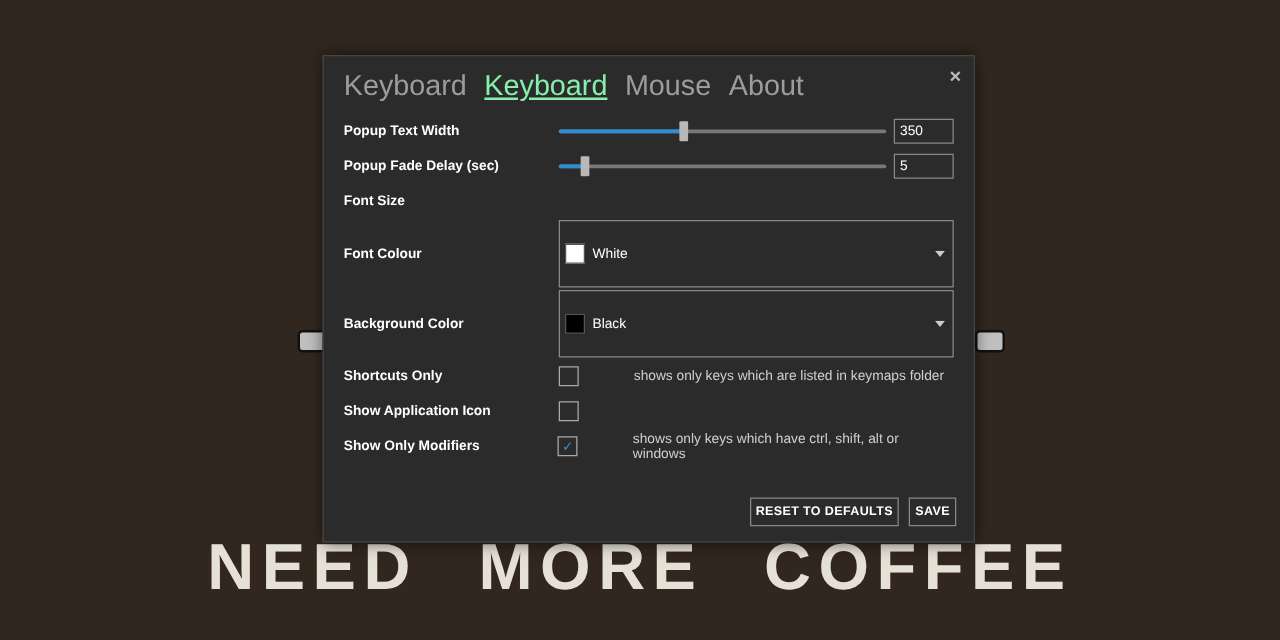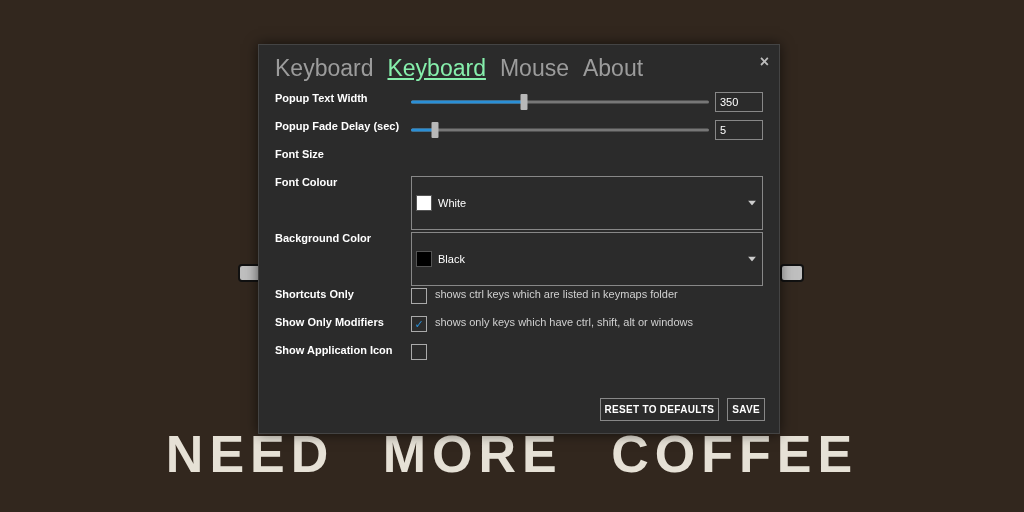--- a/index.html
+++ b/index.html
@@ -63,23 +63,24 @@
     font-weight: bold;
     cursor: default;
   }
   .form {
     padding: 2px 16px 8px 16px;
     font-size: 11px;
     color: #e6e6e6;
   }
   .row {
     display: flex;
-    align-items: flex-start;
+    align-items: center;
     min-height: 26px;
     margin-top: 2px;
+    gap: 36px;
   }
   .label {
     width: 136px;
     font-weight: 600;
     color: #fff;
     font-size: 11px;
   }
   .slider-wrap {
     flex: 1;
     display: flex;
@@ -254,33 +255,33 @@
             <svg width="8" height="5">
               <polygon points="0,0 8,0 4,5" fill="#ccc"></polygon>
             </svg>
           </span>
       </div>
     </div>
 
     <div class="row">
       <div class="label">Shortcuts Only</div>
       <span class="checkbox"></span>
-      <span class="hint">shows ctrl keys which are listed in keymaps folder</span>
+      <span class="hint">shows only keys which are listed in keymaps folder</span>
+    </div>
+
+    <div class="row">
+      <div class="label">Show Application Icon</div>
+      <span class="checkbox"></span>
+      <span class="hint"></span>
     </div>
 
     <div class="row">
       <div class="label">Show Only Modifiers</div>
       <span class="checkbox">✓</span>
       <span class="hint">shows only keys which have ctrl, shift, alt or windows</span>
-    </div>
-
-    <div class="row">
-      <div class="label">Show Application Icon</div>
-      <span class="checkbox"></span>
-      <span class="hint"></span>
     </div>
 
   </div>
 
   <div class="footer">
     <div class="btn">RESET TO DEFAULTS</div>
     <div class="btn">SAVE</div>
   </div>
 </div>
 

